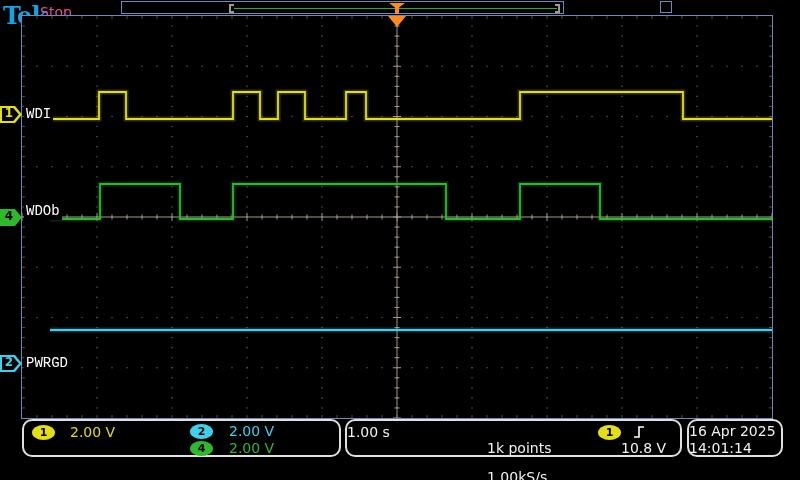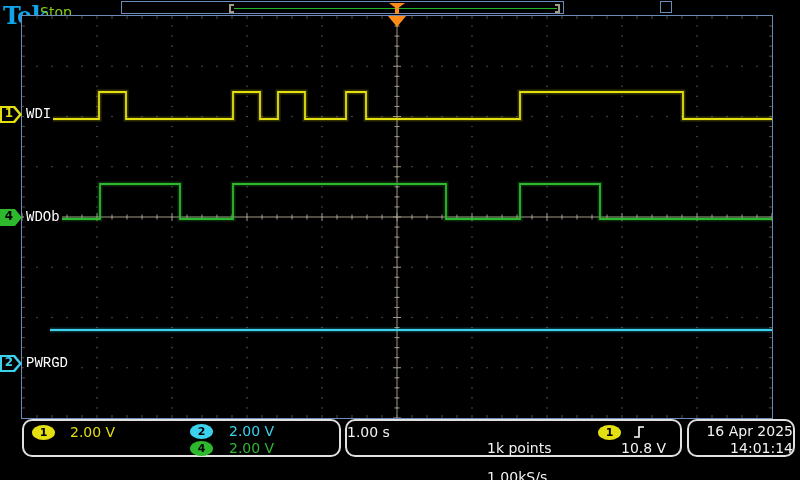--- a/index.html
+++ b/index.html
@@ -1,21 +1,21 @@
 <!DOCTYPE html>
 <html><head>
 <meta charset="utf-8">
 <style>
   html,body{margin:0;padding:0;background:#000;}
   .screen{position:relative;width:800px;height:480px;background:#000;overflow:hidden;
           font-family:"DejaVu Sans","Liberation Sans",sans-serif;color:#f2f2f2;}
   
   .tek-logo{position:absolute;left:3px;top:1px;font-family:"DejaVu Serif","Liberation Serif",serif;
             font-weight:bold;font-size:24px;letter-spacing:-1px;color:#0ea5e9;}
-  .acq-status{position:absolute;left:40px;top:4px;font-size:14px;color:#84cc16;}
+  .acq-status{position:absolute;left:40px;top:4px;font-size:14px;color:#ec4899;}
   
   .record-bar{position:absolute;left:121px;top:1px;width:443px;height:13px;border:1px solid #6b8cba;box-sizing:border-box;background:#000;}
   .rec-line{position:absolute;left:112px;top:6px;width:323px;height:1px;background:#21b521;}
   .bracket{position:absolute;top:2px;width:5px;height:9px;box-sizing:border-box;}
   .bracket.l{left:107px;border-left:2px solid #a39a88;border-top:2px solid #a39a88;border-bottom:2px solid #a39a88;}
   .bracket.r{left:433px;border-right:2px solid #a39a88;border-top:2px solid #a39a88;border-bottom:2px solid #a39a88;}
   .trig-tri{position:absolute;left:267px;top:1px;width:16px;height:6px;background:#ff8c1a;
             clip-path:polygon(0 0,100% 0,50% 100%);}
   .trig-stem{position:absolute;left:273px;top:1px;width:4px;height:11px;background:#ff8c1a;}
   .indicator-box{position:absolute;left:660px;top:1px;width:12px;height:12px;border:1px solid #6b8cba;box-sizing:border-box;}
@@ -28,21 +28,21 @@
              clip-path:polygon(0 0,68% 0,100% 50%,68% 100%,0 100%);}
   .ch-marker-inner{position:absolute;left:2px;top:2px;right:3px;bottom:2px;
              clip-path:polygon(0 0,66% 0,100% 50%,66% 100%,0 100%);}
   .ch-marker-digit{position:absolute;left:3px;top:1px;width:12px;text-align:center;
              font-size:12px;font-weight:bold;line-height:13px;}
   
   .panel{position:absolute;top:419px;height:38px;border:2px solid #e0e0e0;border-radius:10px;
          box-sizing:border-box;background:#000;}
   .p-ch{left:22px;width:319px;}
   .p-horz{left:345px;width:337px;}
-  .p-date{left:687px;width:108px;text-align:right;}
+  .p-date{left:687px;width:96px;text-align:left;}
   .badge{position:absolute;width:23px;height:15px;border-radius:50%;color:#000;font-size:11px;
          font-weight:bold;text-align:center;line-height:15px;}
   .ptext{position:absolute;font-size:14px;line-height:15px;white-space:nowrap;}
 </style>
 </head>
 <body>
 
 <div class="screen">
 
   <div class="tek-logo">Tek</div>
@@ -1027,21 +1027,21 @@
         <path d="M28 103 L77 103 L77 76 L104 76 L104 103 L211 103 L211 76 L238 76 L238 103 L256 103 L256 76 L283 76 L283 103 L324 103 L324 76 L344 76 L344 103 L498 103 L498 76 L661 76 L661 103 L750 103" fill="none" stroke="#e3df10" stroke-width="5" stroke-opacity="0.22"></path>
         <path d="M28 103 L77 103 L77 76 L104 76 L104 103 L211 103 L211 76 L238 76 L238 103 L256 103 L256 76 L283 76 L283 103 L324 103 L324 76 L344 76 L344 103 L498 103 L498 76 L661 76 L661 103 L750 103" fill="none" stroke="#e3df10" stroke-width="1.8"></path>
         <path d="M28 203 L78 203 L78 168 L158 168 L158 203 L211 203 L211 168 L424 168 L424 203 L498 203 L498 168 L578 168 L578 203 L750 203" fill="none" stroke="#2eb82e" stroke-width="5" stroke-opacity="0.22"></path>
         <path d="M28 203 L78 203 L78 168 L158 168 L158 203 L211 203 L211 168 L424 168 L424 203 L498 203 L498 168 L578 168 L578 203 L750 203" fill="none" stroke="#2eb82e" stroke-width="1.8"></path>
         <path d="M28 314 L750 314" fill="none" stroke="#3cd2ee" stroke-width="5" stroke-opacity="0.22"></path>
         <path d="M28 314 L750 314" fill="none" stroke="#3cd2ee" stroke-width="1.8"></path>
       </svg>
   </div>
 
   <div class="ch-label" style="top: 106px;">WDI</div>
-  <div class="ch-label" style="top: 209px;">WDOb</div>
+  <div class="ch-label" style="top: 203px;">WDOb</div>
   <div class="ch-label" style="top: 355px;">PWRGD</div>
 
   <div class="ch-marker" style="top: 106px; background: rgb(227, 223, 16);">
     <div class="ch-marker-inner" style="background: rgb(0, 0, 0);"></div>
     <span class="ch-marker-digit" style="color: rgb(227, 223, 16);">1</span>
   </div>
   <div class="ch-marker" style="top: 209px; background: rgb(46, 184, 46);">
     <div class="ch-marker-inner" style="background: rgb(46, 184, 46);"></div>
     <span class="ch-marker-digit" style="color: rgb(0, 0, 0);">4</span>
   </div>

